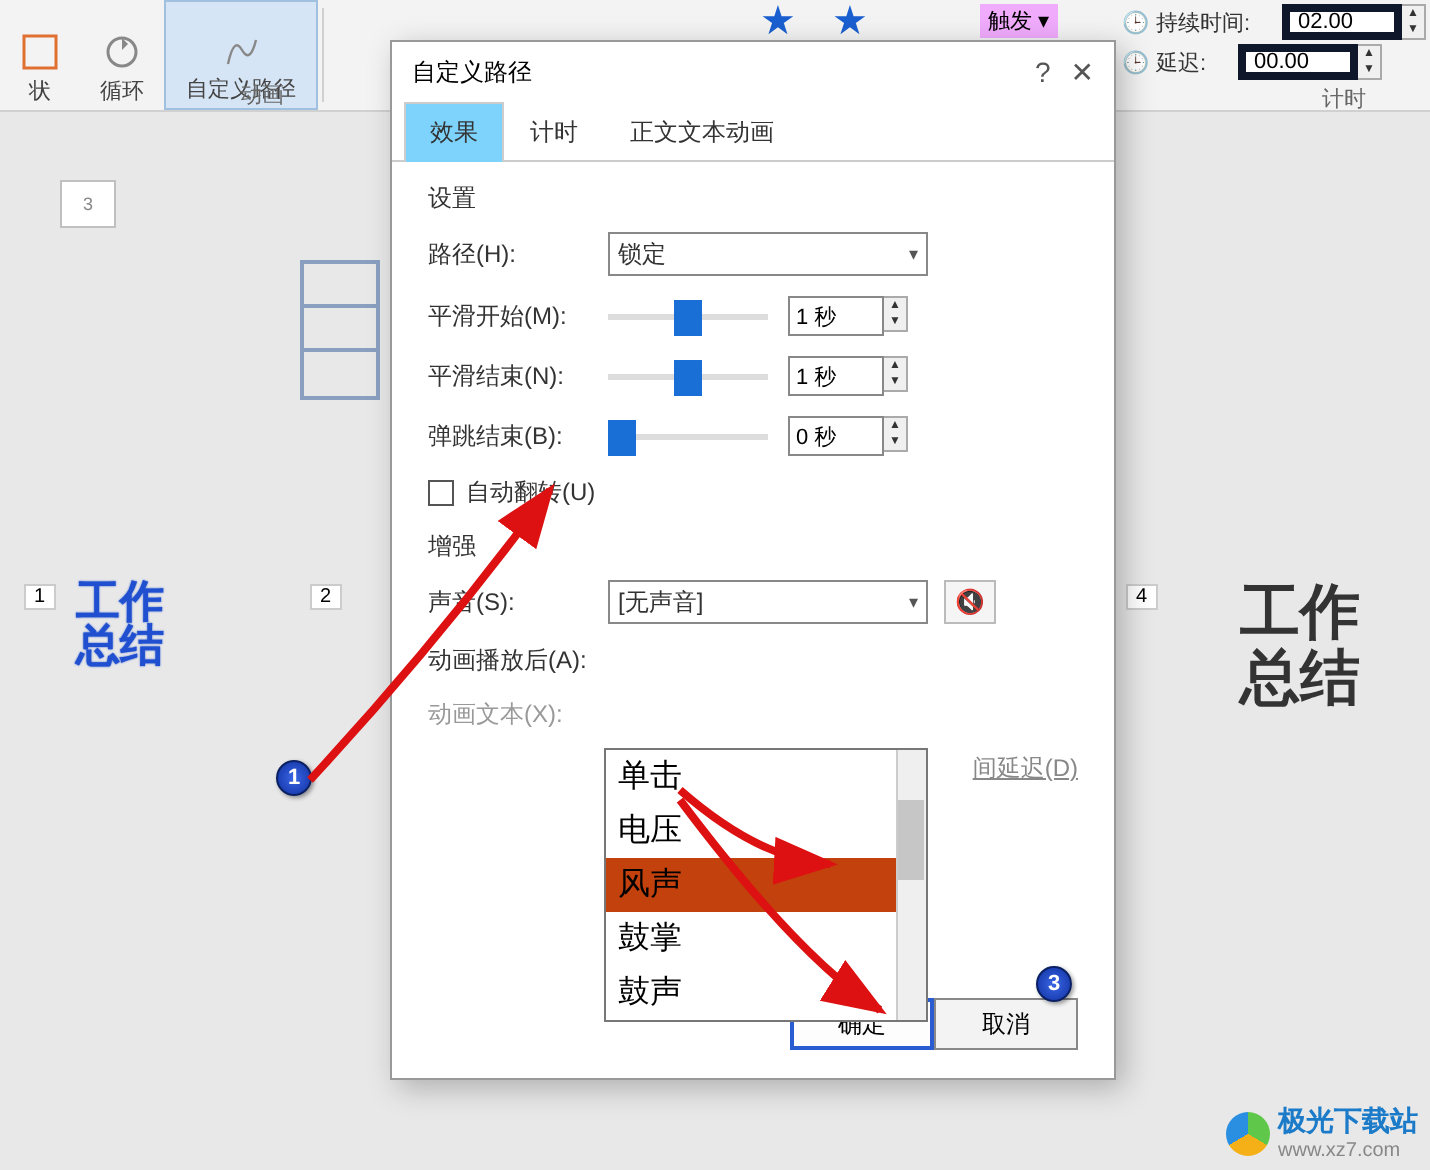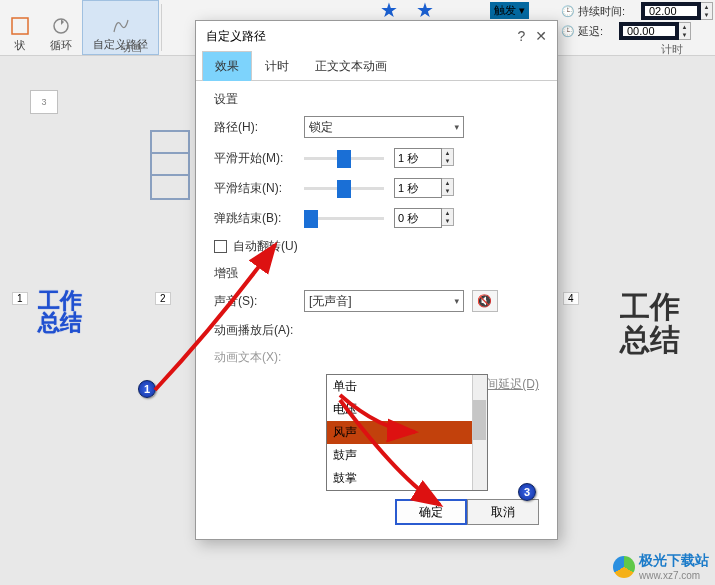--- a/index.html
+++ b/index.html
@@ -60,21 +60,21 @@
   .chk .box { width:13px; height:13px; border:1px solid #555; }
   .sound-btn { width:26px; height:22px; border:1px solid #bbb; margin-left:8px; background:#f5f5f5; display:flex; align-items:center; justify-content:center; color:#888; font-size:12px; }
   .under { text-decoration: underline; }
   .disabled { color:#999; }
   .delay-link { color:#888; font-size:12px; }
   .btnrow { display:flex; justify-content:flex-end; padding: 10px 18px 14px; }
   .btn { width: 72px; height: 26px; border:1px solid #888; background:#f3f3f3; font-size:12px; }
   .btn.primary { border:2px solid #2a5bd0; background:#fdfdfd; }
 
   
-  .listbox { position:absolute; left: 326px; top: 374px; width: 162px; border:1px solid #777; background:#fff; font-size:12px; z-index:20; }
+  .listbox { position:absolute; left: 302px; top: 374px; width: 162px; border:1px solid #777; background:#fff; font-size:16px; z-index:20; }
   .listbox .item { padding: 3px 6px; }
   .listbox .item.sel { background:#c2410c; }
   .listbox .scroll { position:absolute; right:0; top:0; bottom:0; width:15px; background:#efefef; border-left:1px solid #ccc; }
   .listbox .thumb { position:absolute; right:1px; top:25px; width:13px; height:40px; background:#c6c6c6; }
 
   
   .arrow-svg { position:absolute; pointer-events:none; z-index:30; }
 
   
   .logo { position:absolute; right:6px; bottom:4px; font-size:14px; color:#1b7bc9; font-weight:bold; display:flex; align-items:center; gap:4px; }
@@ -104,21 +104,21 @@
       </svg>
     <span>自定义路径</span>
   </div>
   <div class="ribbon-sep"></div>
   <span class="ribbon-group-label" style="left:120px">动画</span>
 
   <div style="position:absolute; left:380px; top:-2px; display:flex; gap:18px;">
     <span style="color:#1a5fd0; font-size:20px;">★</span>
     <span style="color:#1a5fd0; font-size:20px;">★</span>
   </div>
-  <div style="position:absolute; left:490px; top:2px; font-size:11px; background:#0369a1; padding:1px 4px;">触发 ▾</div>
+  <div style="position:absolute; left:490px; top:2px; font-size:11px; background:#f0abfc; padding:1px 4px;">触发 ▾</div>
 
   <div class="timing-panel">
     <div class="timing-row">
       <span style="margin-right:3px;">🕒</span>
       <span class="lbl">持续时间:</span>
       <input value="02.00" style="">
       <div class="spin-arrows">
           <div>▲</div>
           <div>▼</div>
         </div>
@@ -244,22 +244,22 @@
   <div class="btnrow">
     <button class="btn primary">确定</button>
     <button class="btn">取消</button>
   </div>
 </div>
 
 <div class="listbox">
   <div class="item">单击</div>
   <div class="item">电压</div>
   <div class="item sel">风声</div>
+  <div class="item">鼓掌</div>
   <div class="item">鼓声</div>
-  <div class="item">鼓掌</div>
   <div class="scroll"></div>
   <div class="thumb"></div>
 </div>
 
 <div class="callout c1">1</div>
 <div class="callout c2">2</div>
 <div class="callout c3">3</div>
 
 <svg class="arrow-svg" style="left:0;top:0;" width="715" height="585">
   <defs>

